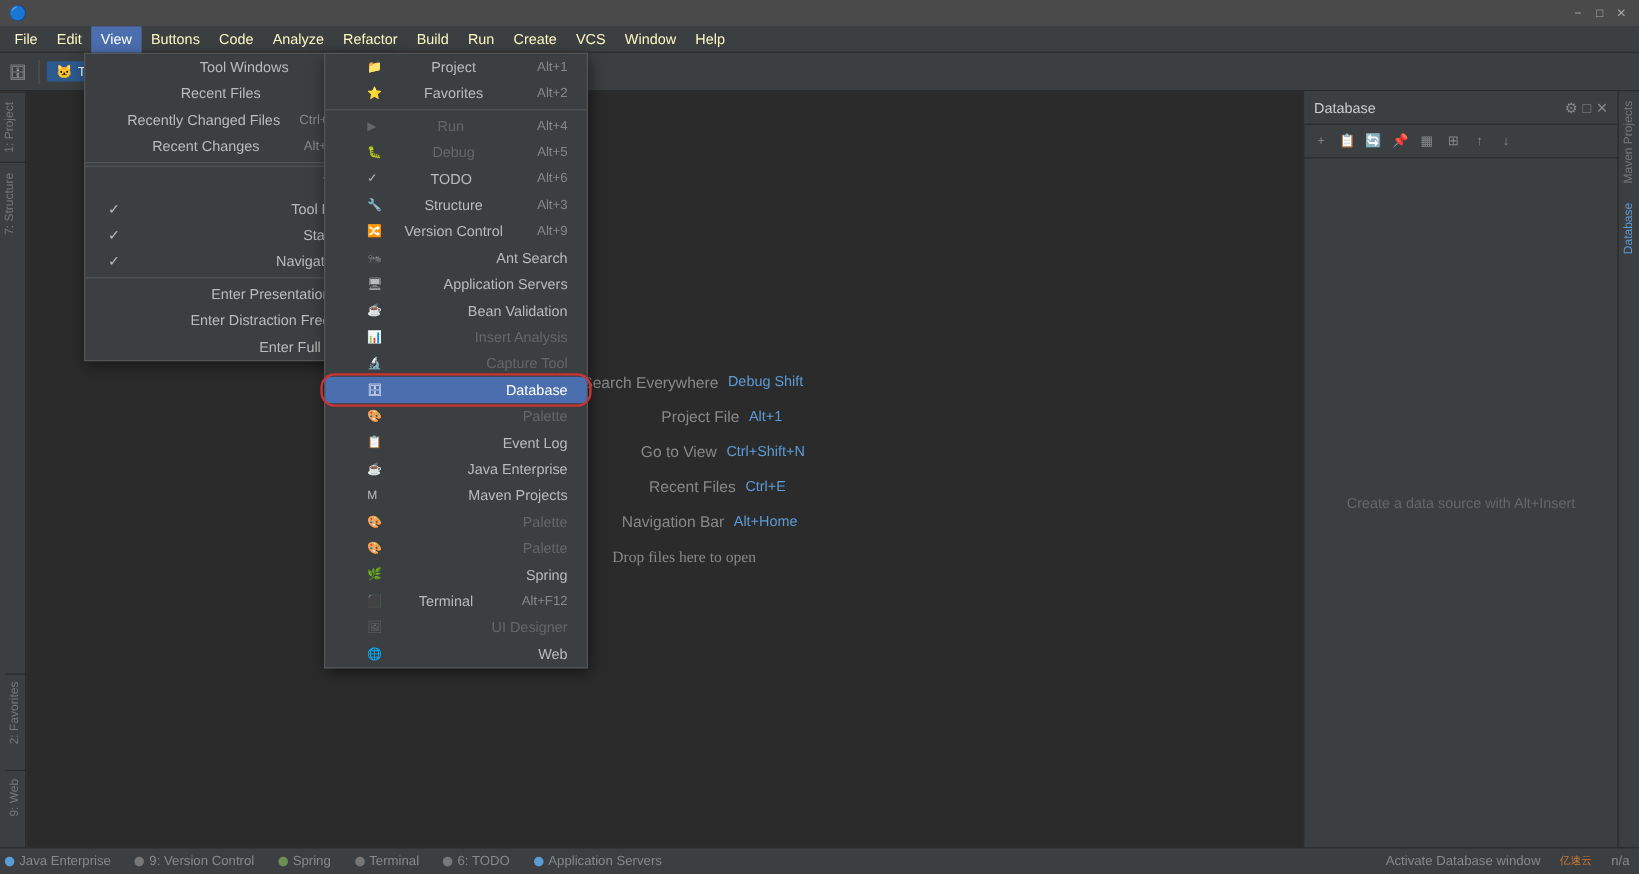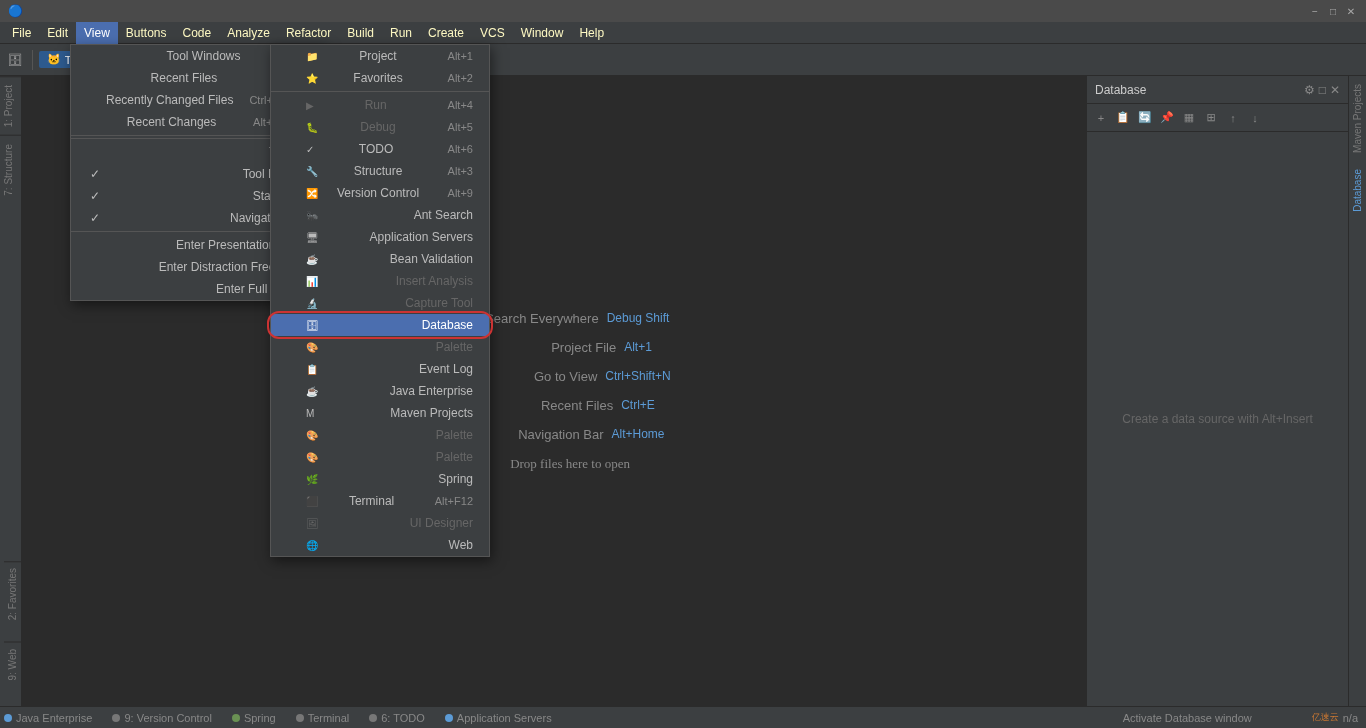--- a/index.html
+++ b/index.html
@@ -491,21 +491,21 @@
       <span class="status-dot dot-gray"></span>
       <span>6: TODO</span>
     </div>
     <div class="status-item">
       <span class="status-dot dot-blue"></span>
       <span>Application Servers</span>
     </div>
   </div>
   <div style="display:flex; align-items:center; gap:16px; padding-right:8px;">
     <span>Activate Database window</span>
-    <div style="display:flex; align-items:center; gap:4px;margin-left:44px;">
+    <div style="display:flex; align-items:center; gap:16px;">
       <span style="font-size:9px; color:#cc7832;">亿速云</span>
       <span>n/a</span>
     </div>
   </div>
 </div>
 
 <div id="view-menu-dropdown">
   <div class="dropdown-item">
     <span class="check"></span>
     <span>Tool Windows</span>

